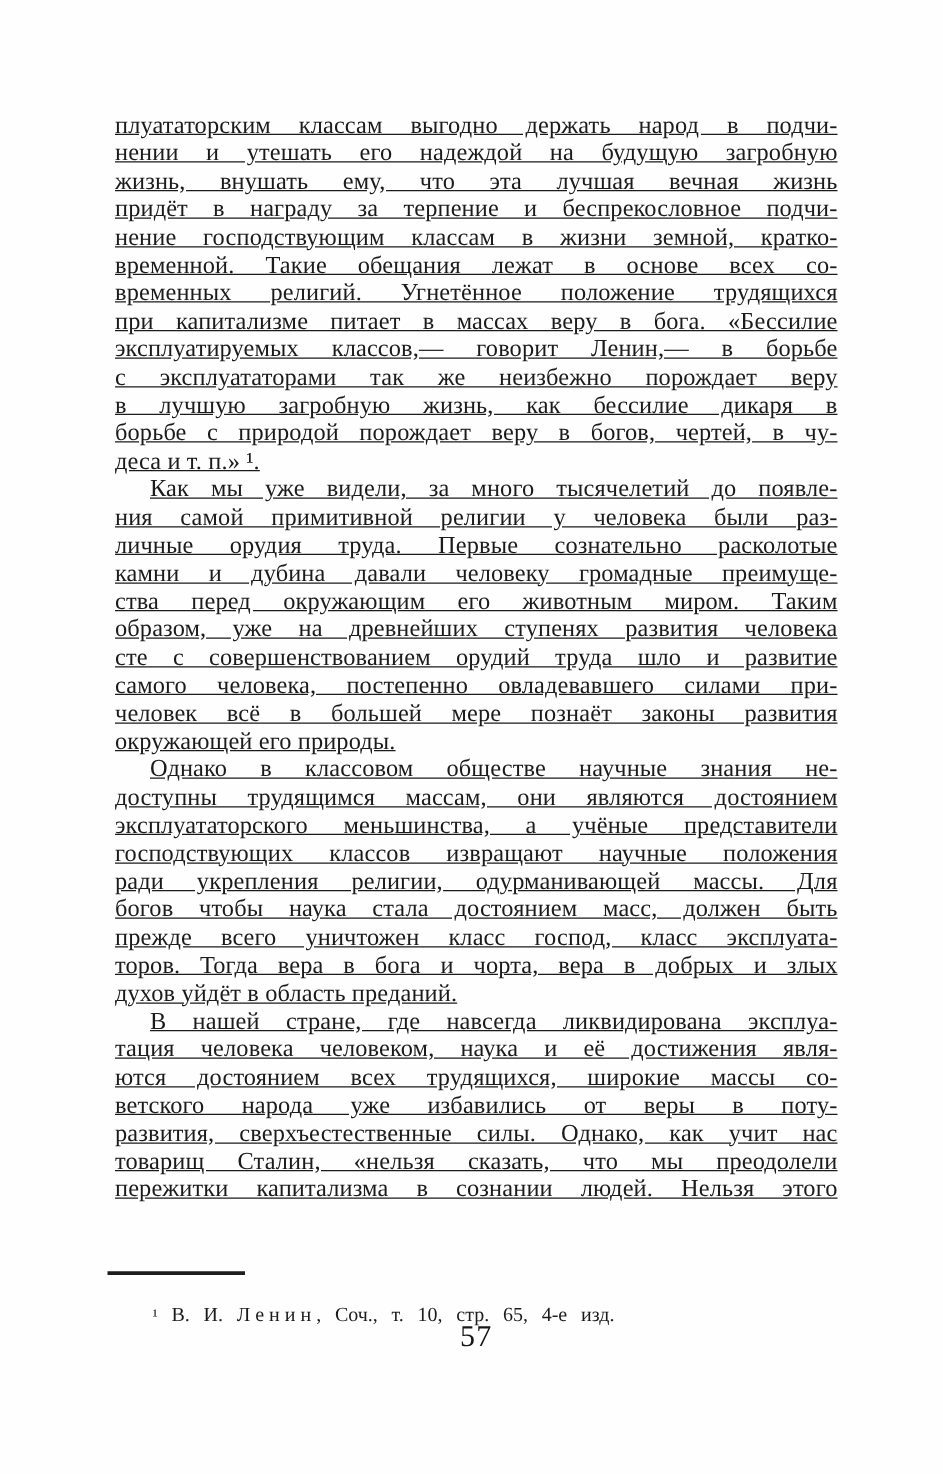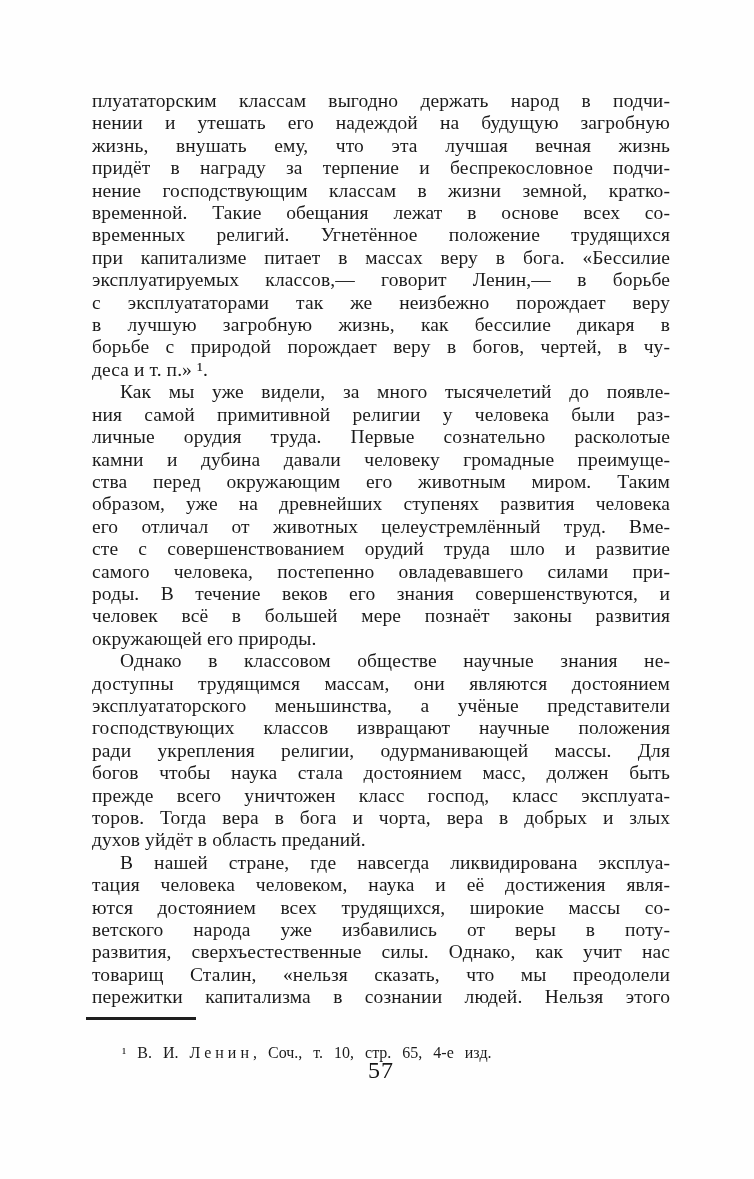--- a/index.html
+++ b/index.html
@@ -21,20 +21,21 @@
     left: 92px; top: 90px;
     width: 578px;
   }
   .line {
     font-size: 19.5px;
     line-height: 22.4px;
     text-align: justify;
     text-align-last: justify;
     letter-spacing: 0.1px;
     white-space: normal;
+    text-decoration: underline;
   }
   .line.para-end {
     text-align-last: left;
   }
   .line.indent {
     text-indent: 28px;
   }
   .footnote-rule {
     position: absolute;
     left: 86px; top: 1017px;
@@ -87,24 +88,22 @@
       <div class="line">с эксплуататорами так же неизбежно порождает веру</div>
       <div class="line">в лучшую загробную жизнь, как бессилие дикаря в</div>
       <div class="line">борьбе с природой порождает веру в богов, чертей, в чу-</div>
       <div class="line para-end">деса и т. п.» ¹.</div>
       <div class="line indent">Как мы уже видели, за много тысячелетий до появле-</div>
       <div class="line">ния самой примитивной религии у человека были раз-</div>
       <div class="line">личные орудия труда. Первые сознательно расколотые</div>
       <div class="line">камни и дубина давали человеку громадные преимуще-</div>
       <div class="line">ства перед окружающим его животным миром. Таким</div>
       <div class="line">образом, уже на древнейших ступенях развития человека</div>
-      <div class="line">его отличал от животных целеустремлённый труд. Вме-</div>
       <div class="line">сте с совершенствованием орудий труда шло и развитие</div>
       <div class="line">самого человека, постепенно овладевавшего силами при-</div>
-      <div class="line">роды. В течение веков его знания совершенствуются, и</div>
       <div class="line">человек всё в большей мере познаёт законы развития</div>
       <div class="line para-end">окружающей его природы.</div>
       <div class="line indent">Однако в классовом обществе научные знания не-</div>
       <div class="line">доступны трудящимся массам, они являются достоянием</div>
       <div class="line">эксплуататорского меньшинства, а учёные представители</div>
       <div class="line">господствующих классов извращают научные положения</div>
       <div class="line">ради укрепления религии, одурманивающей массы. Для</div>
       <div class="line">богов чтобы наука стала достоянием масс, должен быть</div>
       <div class="line">прежде всего уничтожен класс господ, класс эксплуата-</div>
       <div class="line">торов. Тогда вера в бога и чорта, вера в добрых и злых</div>

